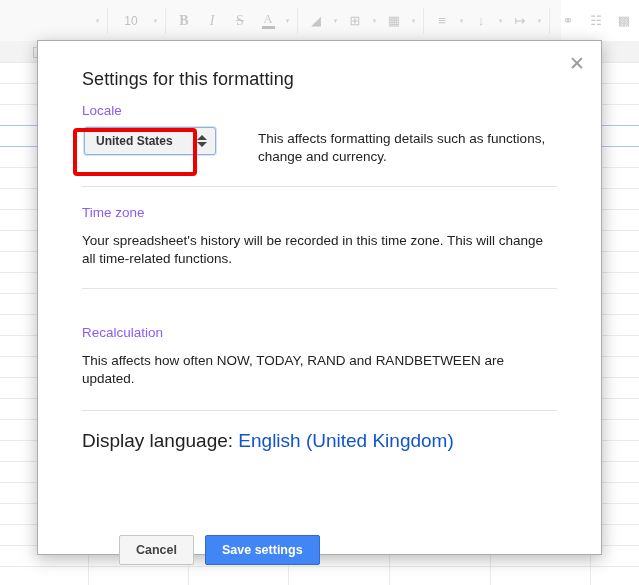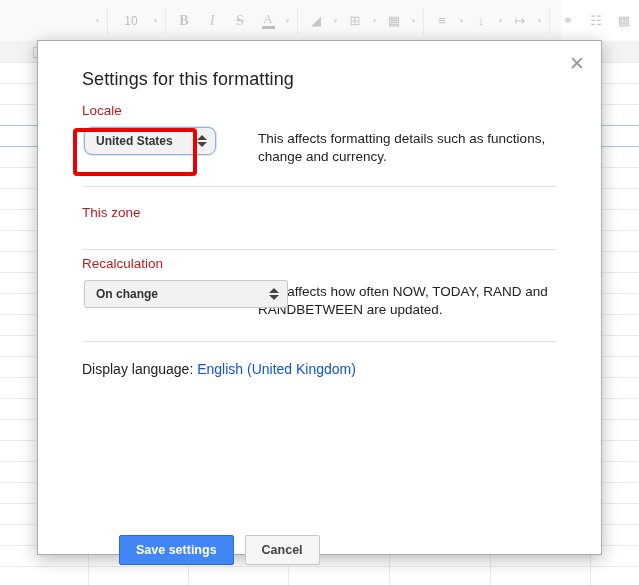--- a/index.html
+++ b/index.html
@@ -157,21 +157,21 @@
     position: absolute;
     left: 0; top: 62px;
     width: 563px;
     box-sizing: border-box;
     padding: 0 44px;
   }
 
   .section { position: relative; }
   .section-label {
     font-size: 13.5px;
-    color: #b91c1c;
+    color: #8b5cf6;
     margin: 0 0 9px 0;
   }
   .section-row {
     display: flex;
     align-items: flex-start;
   }
   .control-cell {
     width: 176px;
     flex: 0 0 176px;
     padding-left: 2px;
@@ -217,21 +217,20 @@
     border-left: 5px solid transparent;
     border-right: 5px solid transparent;
   }
   .sel-arrows .up { border-bottom: 5px solid #444; margin-bottom: 2px; }
   .sel-arrows .dn { border-top: 5px solid #444; }
 
   .sel.focused {
     border-color: #8fb2e0;
     background: #f2f2f2;
     box-shadow: 0 0 0 1px rgba(143,178,224,0.35);
-    border-radius: 8px;
   }
 
   
   .redbox {
     position: absolute;
     left: 73px; top: 128px;
     width: 124px; height: 48px;
     border: 4px solid #ee0000;
     border-radius: 4px;
     box-sizing: border-box;
@@ -244,21 +243,21 @@
     margin: 0;
   }
 
   .general-heading {
     font-size: 16.5px;
     color: #222222;
     font-weight: normal;
     margin: 0;
   }
   .lang-line {
-    font-size: 14px;
+    font-size: 19px;
     color: #222222;
   }
   .lang-link {
     color: #1155cc;
     text-decoration: none;
     cursor: pointer;
   }
 
   .btn-row {
     position: absolute;
@@ -399,54 +398,46 @@
               </span>
             </span>
           </div>
           <div class="desc-cell">This affects formatting details such as functions, change and currency.</div>
         </div>
         <div style="height:20px;"></div>
         <div class="divider"></div>
       </div>
 
       <div class="section" style="margin-top:18px;">
-        <div class="section-label">This zone</div>
+        <div class="section-label">Time zone</div>
         <div class="section-row">
+          <div class="desc-cell">Your spreadsheet's history will be recorded in this time zone. This will change all time-related functions.</div>
         </div>
         <div style="height:20px;"></div>
         <div class="divider"></div>
       </div>
 
-      <div class="section" style="margin-top:6px;">
+      <div class="section" style="margin-top:36px;">
         <div class="section-label">Recalculation</div>
         <div class="section-row">
-          <div class="control-cell">
-            <span class="sel-wrap">
-              <select class="sel"><option value="On change">On change</option><option value="On change and every minute">On change and every minute</option><option value="On change and every hour">On change and every hour</option></select>
-              <span class="sel-arrows">
-                <span class="up"></span>
-                  <span class="dn"></span>
-              </span>
-            </span>
-          </div>
           <div class="desc-cell">This affects how often NOW, TODAY, RAND and RANDBETWEEN are updated.</div>
         </div>
         <div style="height:22px;"></div>
         <div class="divider"></div>
       </div>
 
       <div class="section" style="margin-top:19px;">
         <div class="lang-line" style="margin-top:19px;">
           <span>Display language:</span>
           <a class="lang-link">English (United Kingdom)</a>
         </div>
       </div>
     </div>
 
     <div class="btn-row">
+      <button class="btn btn-secondary">Cancel</button>
       <button class="btn btn-primary">Save settings</button>
-      <button class="btn btn-secondary">Cancel</button>
     </div>
   </div>
 
   <div class="redbox"></div>
 
 </div>
 
 </body></html>

